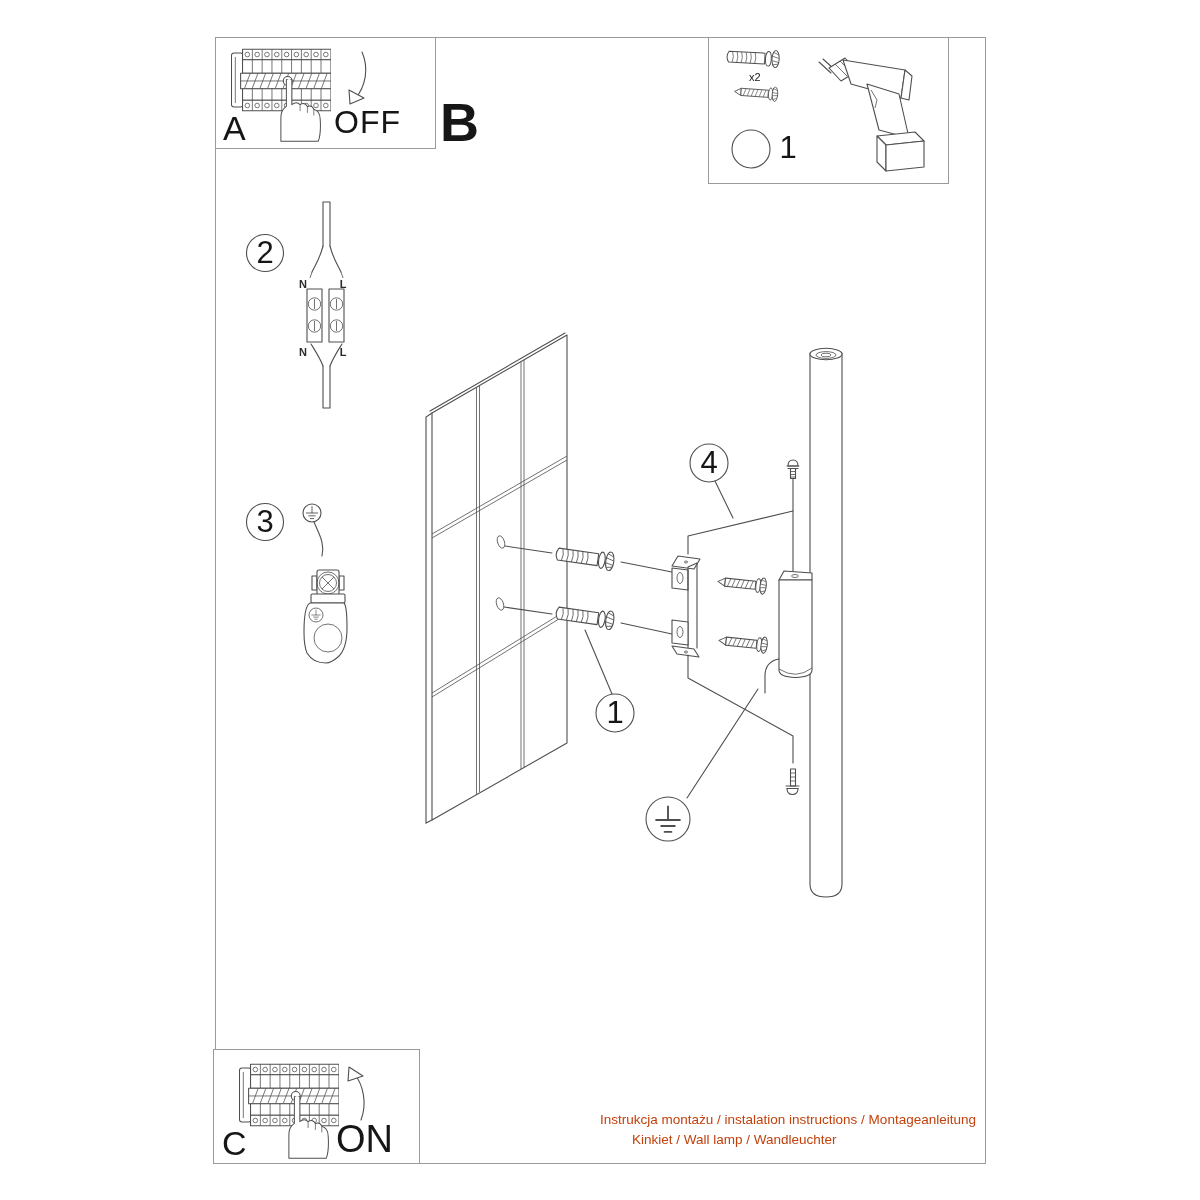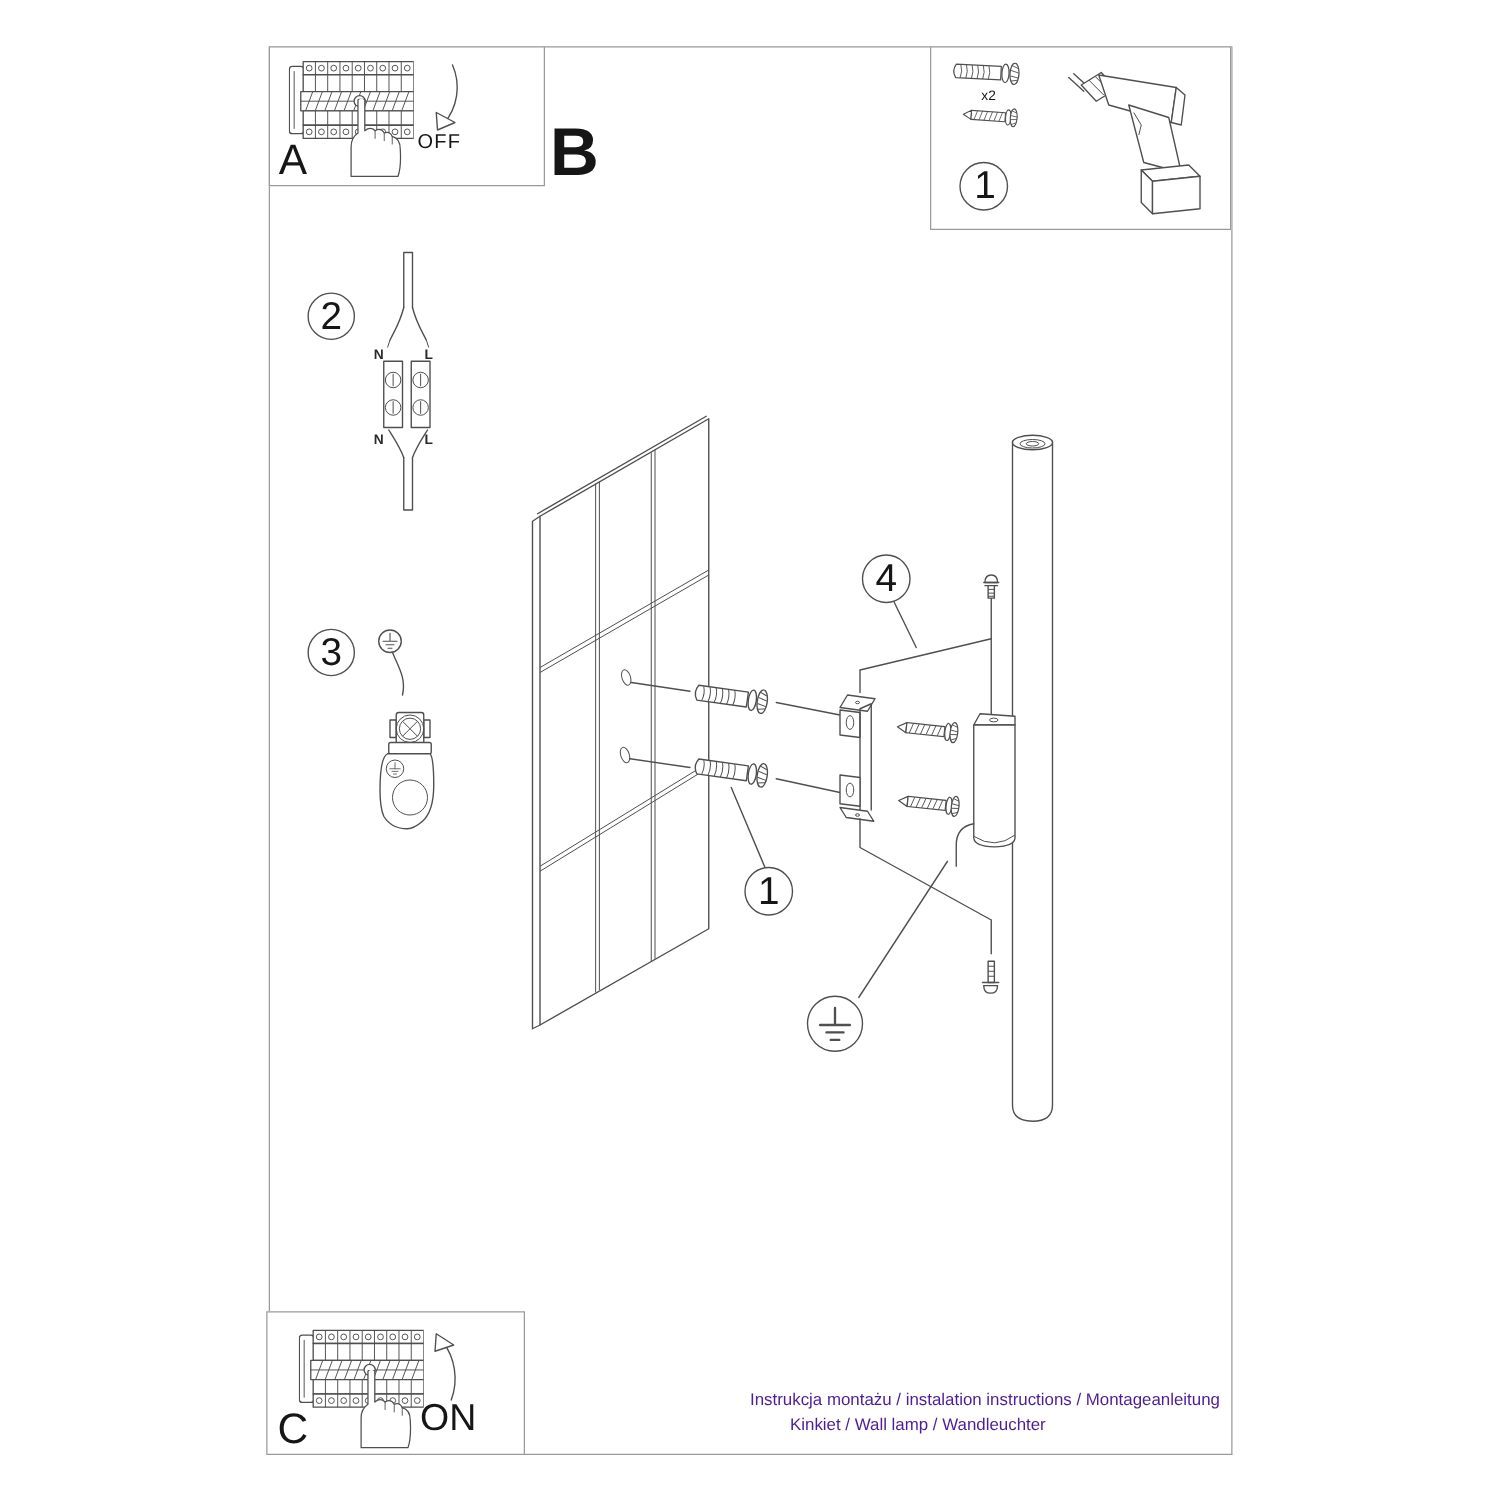--- a/index.html
+++ b/index.html
@@ -4,21 +4,21 @@
 <style>
   :root{ --ink:#4f4f4f; --frame:#9a9a9a; --txt:#161616; }
   html,body{margin:0;padding:0;background:#fff;}
   #stage{position:relative;width:1200px;height:1200px;background:#fff;overflow:hidden;
          font-family:"Liberation Sans", sans-serif;color:var(--txt);}
   .abs{position:absolute;}
   .frame{border:1px solid var(--frame);background:#fff;}
   .lbl{position:absolute;line-height:1;white-space:pre;}
   .badge-num{position:absolute;transform:translate(-50%,-50%);font-size:31px;color:var(--txt);}
   .nl{position:absolute;transform:translate(-50%,-50%);font-size:11px;font-weight:700;color:#2a2a2a;}
-  .footer-line{position:absolute;font-size:13.5px;color:#4c1d95;line-height:1;}
+  .footer-line{position:absolute;font-size:13.5px;color:#c2410c;line-height:1;}
   svg{position:absolute;left:0;top:0;overflow:visible;}
   .ln{stroke:var(--ink);fill:none;stroke-width:1.1;stroke-linecap:round;}
   .lnthin{stroke:var(--ink);fill:none;stroke-width:0.8;}
   .wf{fill:#ffffff;stroke:var(--ink);stroke-width:1.1;stroke-linejoin:round;}
 </style>
 </head>
 <body>
 
 <div id="stage">
 
@@ -98,26 +98,26 @@
   <div class="abs frame" style="left:215px;top:37px;width:219px;height:110px;">
     <svg width="219" height="110" viewBox="0 0 219 110">
       <use href="#breaker" x="15" y="9" width="100" height="66"></use>
       <use href="#hand" x="62" y="41" width="46" height="64"></use>
       <g>
         <path class="ln" d="M146,14 C153,30 150,48 139,61" stroke-width="1.4"></path>
         <polygon points="134,66 133,52 148,60" class="wf"></polygon>
       </g>
     </svg>
     <div class="lbl" style="left:7px;top:73px;font-size:34px;">A</div>
-    <div class="lbl" style="left:118px;top:68px;font-size:16px;letter-spacing:1px;">OFF</div>
+    <div class="lbl" style="left:118px;top:68px;font-size:32px;letter-spacing:1px;">OFF</div>
   </div>
 
   <div class="lbl" style="left:440px;top:95px;font-size:54px;font-weight:700;">B</div>
 
-  <div class="abs frame" style="left:744px;top:37px;width:239px;height:145px;">
+  <div class="abs frame" style="left:708px;top:37px;width:239px;height:145px;">
     <svg width="239" height="145" viewBox="0 0 239 145">
       <use href="#anchor" x="16" y="11" width="58" height="18" transform="rotate(3 45 20)"></use>
       <use href="#screw-h" x="14" y="47" width="68" height="16" transform="rotate(4 48 55)"></use>
       <circle cx="42" cy="111" r="19" class="wf"></circle>
       <g>
         <path class="ln" d="M110,24 L122,35 M114,21 L125,31"></path>
         <polygon points="120,30 136,20 148,33 132,43" class="wf"></polygon>
         <path class="lnthin" d="M126,26 L138,38 M131,23 L143,35"></path>
         <polygon points="134,22 196,32 192,60 142,46" class="wf"></polygon>
         <polygon points="196,32 203,38 200,62 192,60" class="wf"></polygon>
@@ -262,19 +262,19 @@
   <div class="abs frame" style="left:213px;top:1049px;width:205px;height:113px;">
     <svg width="205" height="113" viewBox="0 0 205 113">
       <use href="#breaker" x="25" y="12" width="100" height="66"></use>
       <use href="#hand" x="72" y="46" width="46" height="64"></use>
       <g>
         <path class="ln" d="M147,70 C153,54 150,36 140,23" stroke-width="1.4"></path>
         <polygon points="135,17 134,31 149,26" class="wf"></polygon>
       </g>
     </svg>
     <div class="lbl" style="left:8px;top:76px;font-size:34px;">C</div>
-    <div class="lbl" style="left:122px;top:70px;font-size:30px;">ON</div>
+    <div class="lbl" style="left:122px;top:70px;font-size:38px;">ON</div>
   </div>
 
   <div class="footer-line" style="left:600px;top:1113px;">Instrukcja montażu / instalation instructions / Montageanleitung</div>
   <div class="footer-line" style="left:632px;top:1133px;">Kinkiet / Wall lamp / Wandleuchter</div>
 
 </div>
 
 </body></html>

